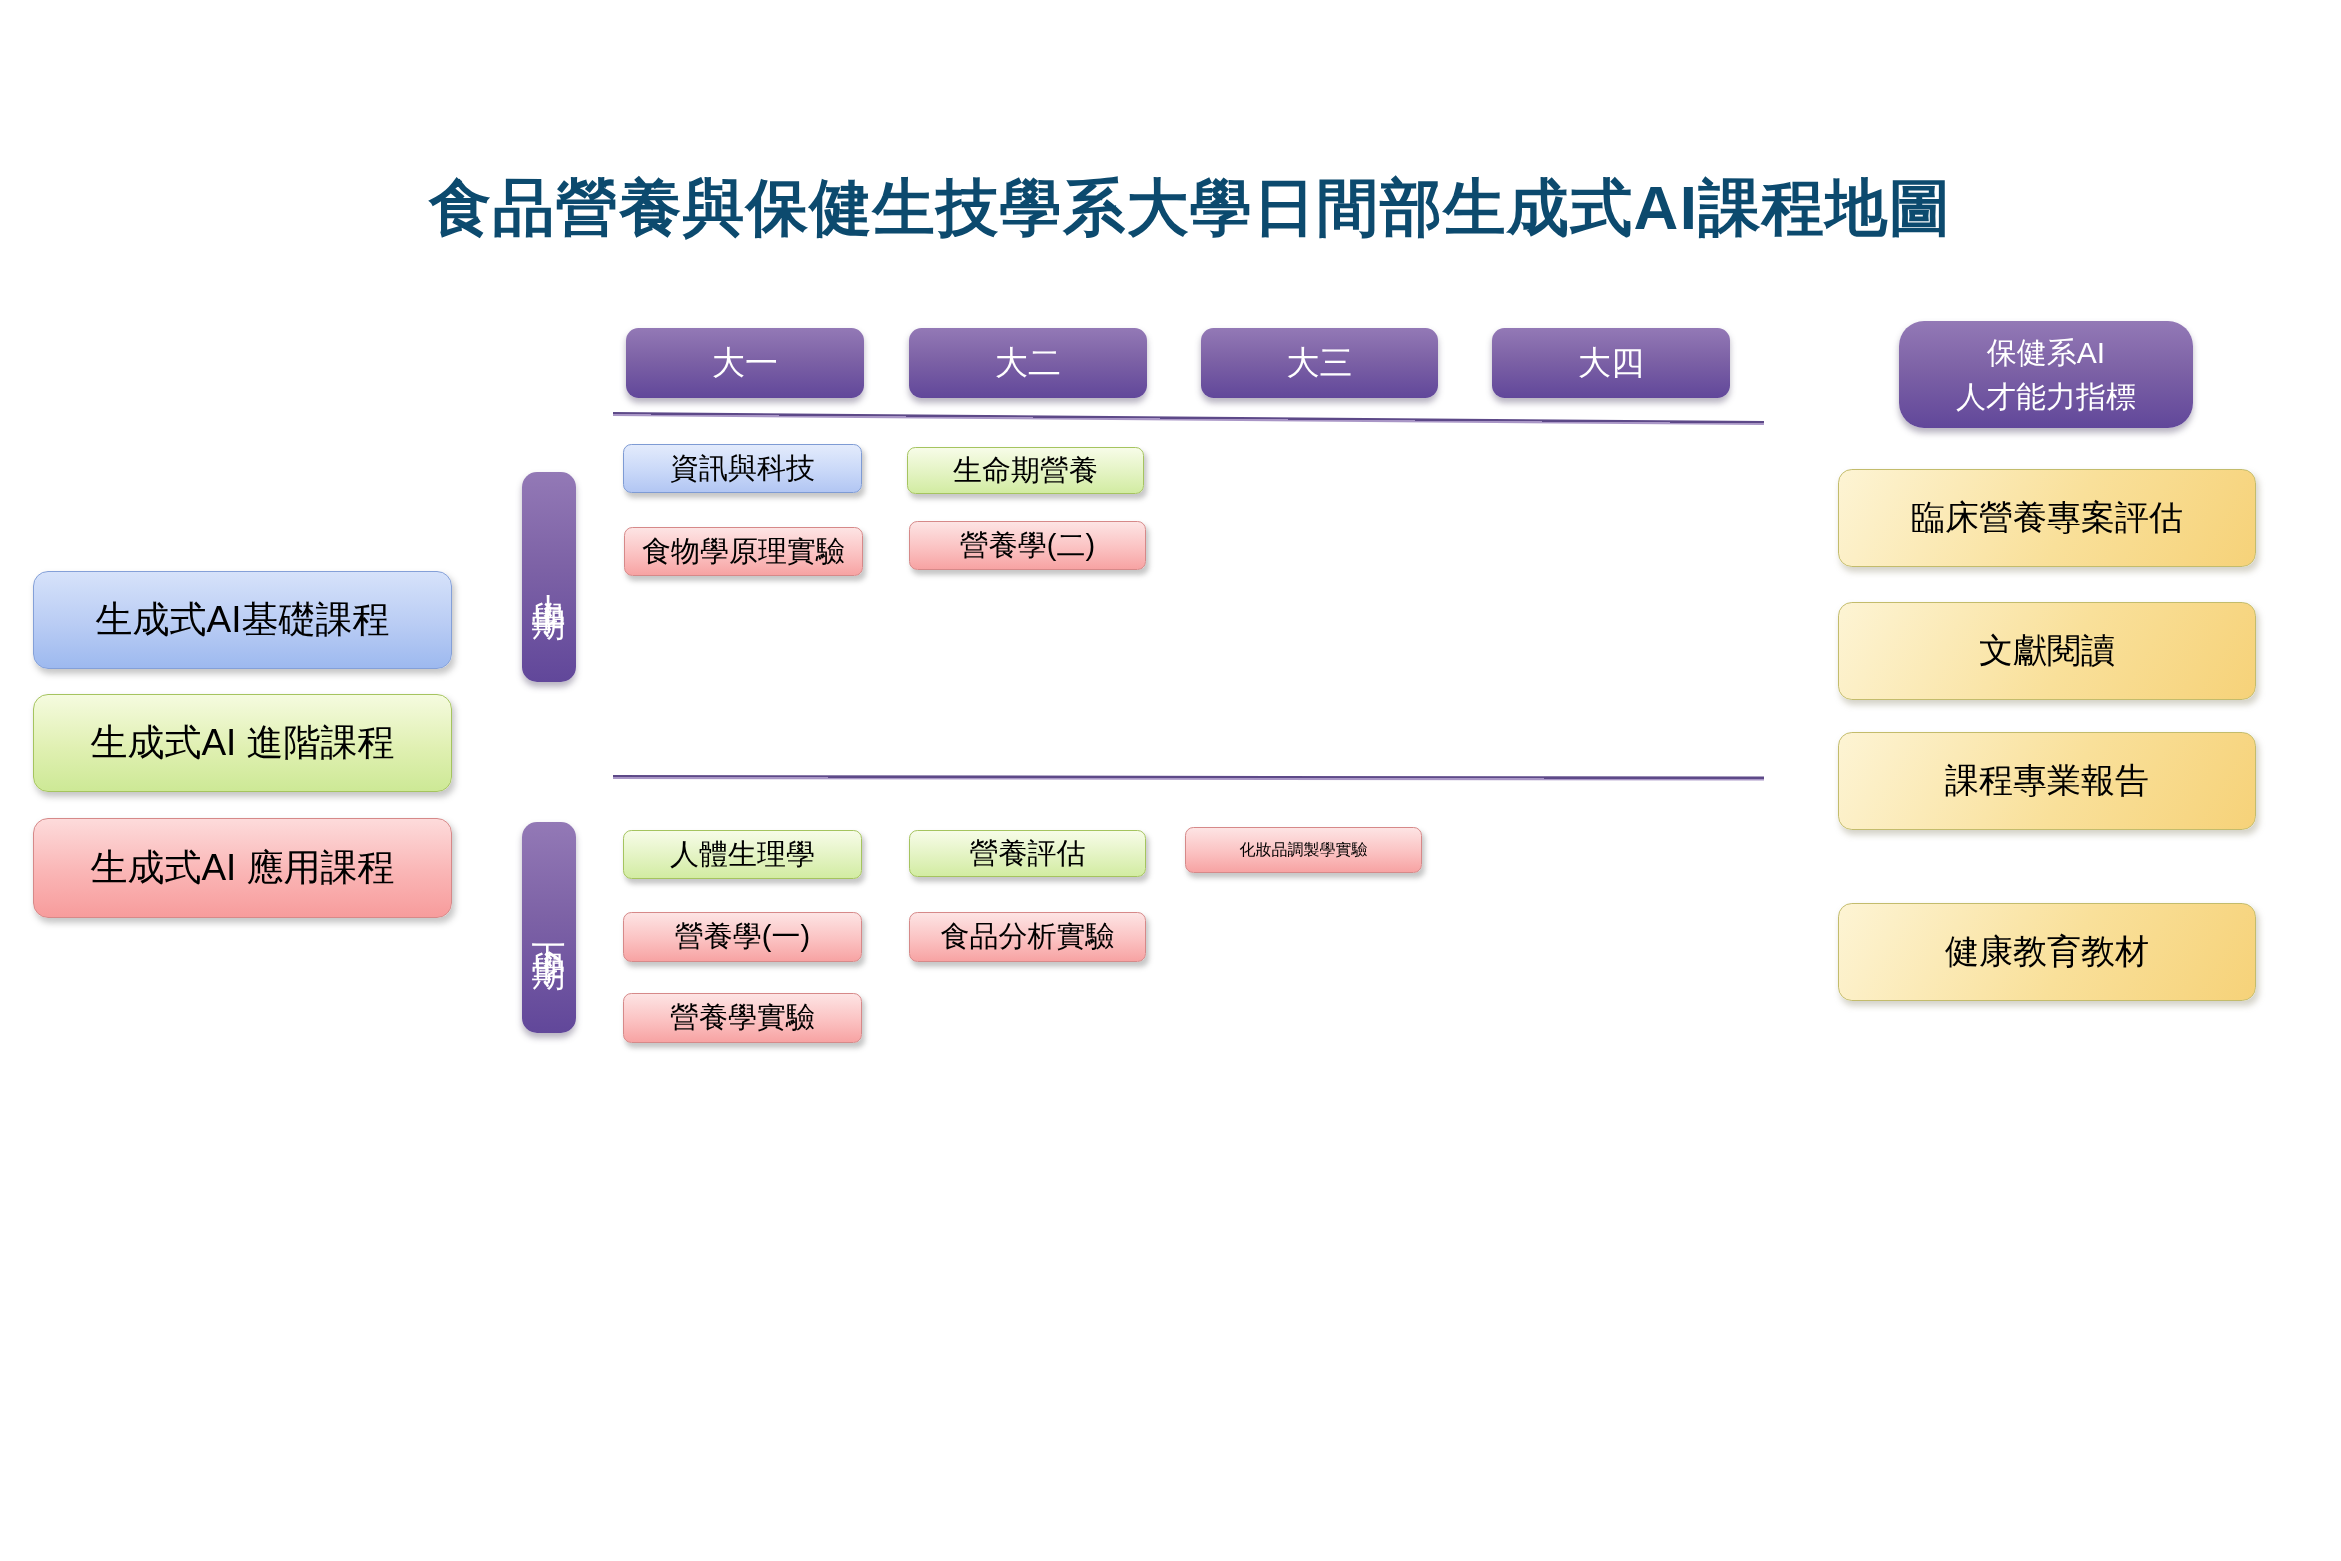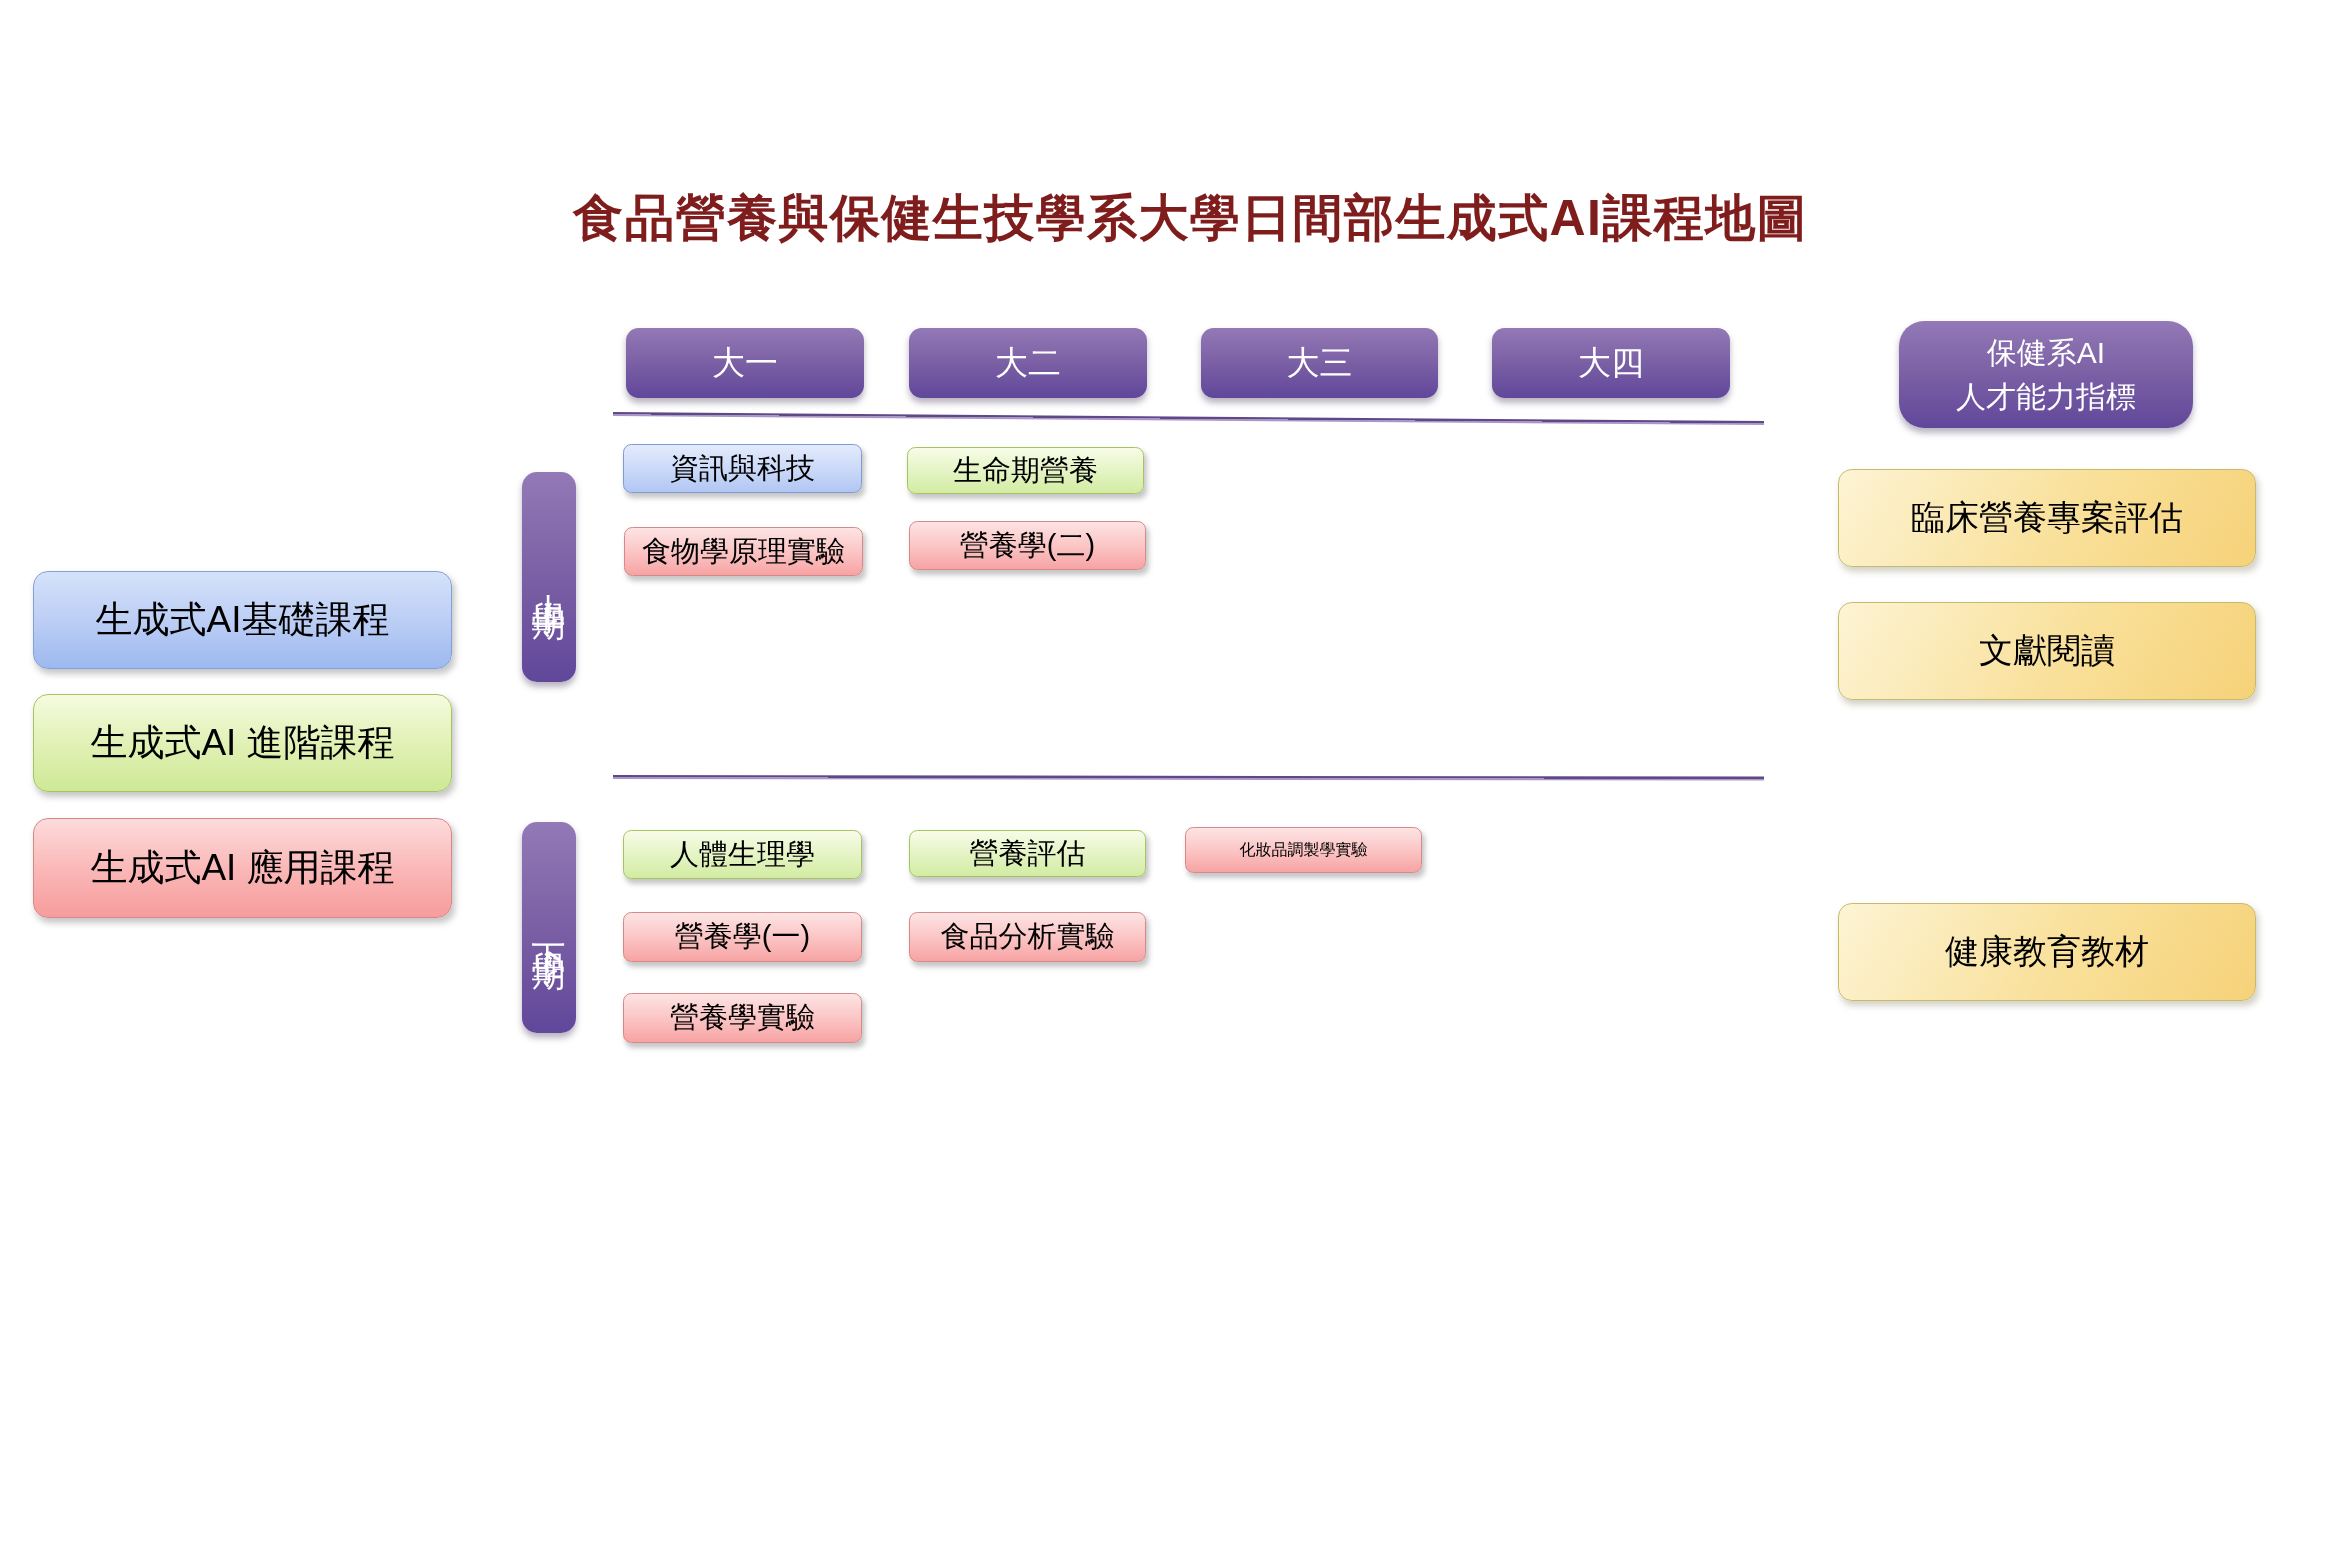--- a/index.html
+++ b/index.html
@@ -12,23 +12,23 @@
     font-family: "Liberation Sans", "DejaVu Sans", sans-serif;
   }
   .abs { position: absolute; }
   .flexc {
     display: flex;
     align-items: center;
     justify-content: center;
     text-align: center;
   }
   .title {
-    left: 344px; top: 180px; width: 1693px; height: 76px;
-    color: #7f1d1d;
-    font-size: 50px;
+    left: 344px; top: 170px; width: 1693px; height: 76px;
+    color: #0c4a6e;
+    font-size: 62px;
     font-weight: bold;
     letter-spacing: 1.4px;
   }
   .purple-btn {
     background: linear-gradient(180deg, #9379b6 0%, #7d62a6 45%, #61479a 100%);
     color: #ffffff;
     border-radius: 12.4px;
     box-shadow: 0 4.8px 6.2px rgba(100, 90, 120, 0.45);
   }
   .year-btn { font-size: 33px; }
@@ -112,16 +112,17 @@
   <div class="abs flexc course green-fill" style="left:909px; top:830px; width:235px; height:45px;">營養評估</div>
   <div class="abs flexc course pink-fill" style="left:909px; top:912px; width:235px; height:48px;">食品分析實驗</div>
   <div class="abs flexc course pink-fill small" style="left:1185px; top:827px; width:235px; height:44px;">化妝品調製學實驗</div>
 
   <div class="abs flexc legend-box blue-fill" style="left:33px; top:571px; width:417px; height:96px;">生成式AI基礎課程</div>
   <div class="abs flexc legend-box green-fill" style="left:33px; top:694px; width:417px; height:96px;">生成式AI 進階課程</div>
   <div class="abs flexc legend-box pink-fill" style="left:33px; top:818px; width:417px; height:98px;">生成式AI 應用課程</div>
 
   <div class="abs flexc outcome" style="left:1838px; top:469px; width:416px; height:96px;">臨床營養專案評估</div>
   <div class="abs flexc outcome" style="left:1838px; top:602px; width:416px; height:96px;">文獻閱讀</div>
+  <div class="abs flexc outcome" style="left:1838px; top:732px; width:416px; height:96px;">課程專業報告</div>
   <div class="abs flexc outcome" style="left:1838px; top:863px; width:416px; height:96px;margin-top:40px;">健康教育教材</div>
 
 </div>
 
 
 </body></html>

